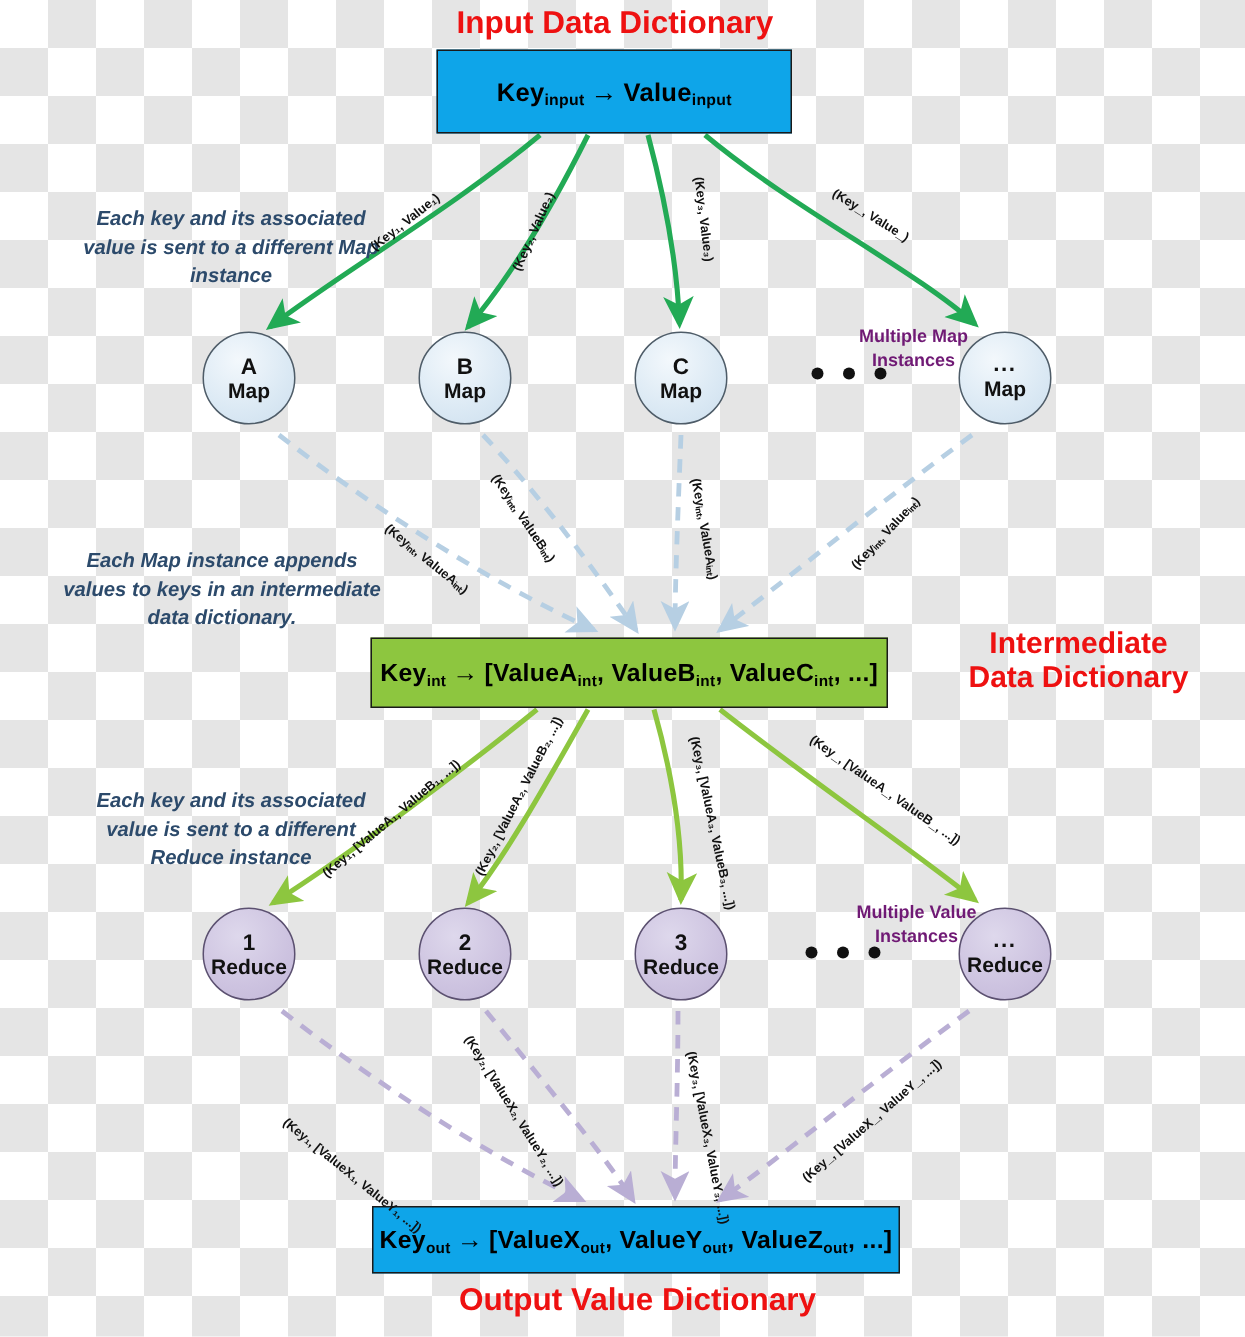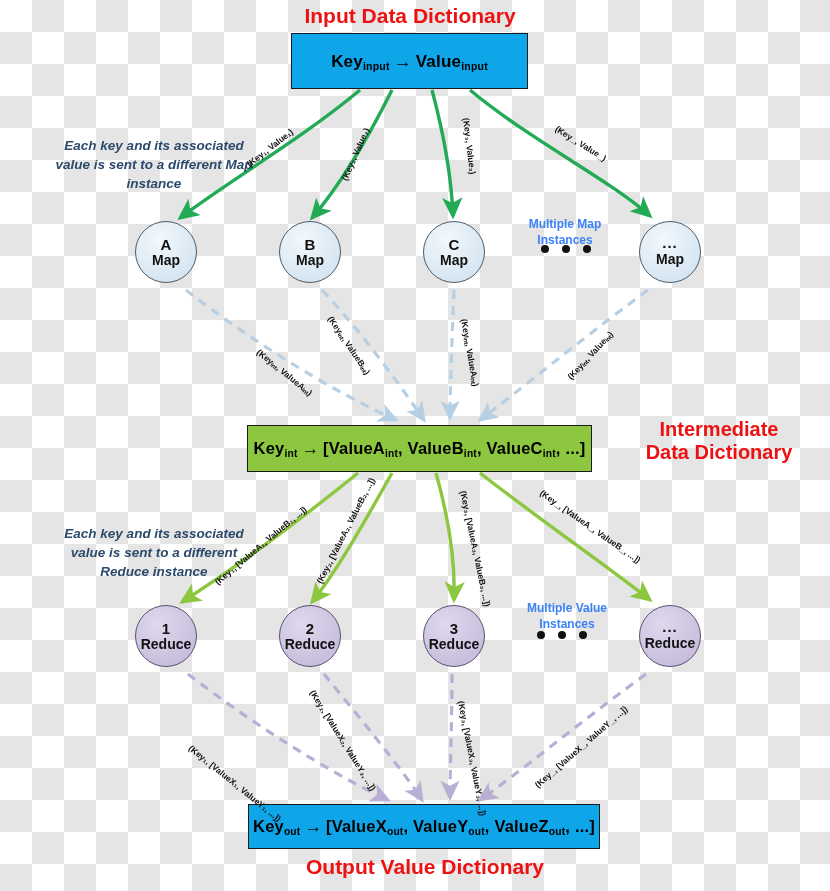--- a/index.html
+++ b/index.html
@@ -28,21 +28,21 @@
   #inter-box{left:247px;top:425px;width:345px;height:47px;background:#8dc63f;font-size:16.5px;}
   #output-box{left:248px;top:804px;width:352px;height:45px;background:#0ea5e9;font-size:16.5px;}
   .dictbox sub{font-size:.62em;font-weight:bold;vertical-align:baseline;position:relative;top:.30em;}
   .arrowglyph{font-size:1.05em;font-weight:bold;padding:0 4px;}
 
   
   .caption{position:absolute;color:#ee1111;font-weight:bold;text-align:center;line-height:1.16;}
   #cap-input{left:255px;top:4px;width:310px;font-size:21px;}
   #cap-inter{left:610px;top:418px;width:218px;font-size:20px;}
   #cap-output{left:250px;top:855px;width:350px;font-size:21px;}
-  .multi-lbl{position:absolute;color:#3b82f6;font-weight:bold;font-size:12px;text-align:center;line-height:1.35;}
+  .multi-lbl{position:absolute;color:#701a75;font-weight:bold;font-size:12px;text-align:center;line-height:1.35;margin-left:44px;}
   #multi-map{left:512px;top:216px;width:106px;}
   #multi-red{left:508px;top:600px;width:118px;}
   .dots{position:absolute;display:flex;gap:13px;}
   .dots i{width:8px;height:8px;border-radius:50%;background:#111;display:block;}
   #dots-map{left:541px;top:245px;}
   #dots-red{left:537px;top:631px;}
 
   
   .note{position:absolute;color:#2c4a6b;font-style:italic;font-weight:bold;
         font-size:13.5px;line-height:1.42;text-align:center;margin-top:28px;}
@@ -140,20 +140,21 @@
 
   <div class="dictbox" id="inter-box">
     <span>Key<sub>int</sub><span class="arrowglyph">→</span>[ValueA<sub>int</sub>, ValueB<sub>int</sub>, ValueC<sub>int</sub>, ...]</span>
   </div>
 
   <div class="dictbox" id="output-box">
     <span>Key<sub>out</sub><span class="arrowglyph">→</span>[ValueX<sub>out</sub>, ValueY<sub>out</sub>, ValueZ<sub>out</sub>, ...]</span>
   </div>
 
   <div class="note" id="note1">Each key and its associated value is sent to a different Map instance</div>
+  <div class="note" id="note2">Each Map instance appends values to keys in an intermediate data dictionary.</div>
   <div class="note" id="note4">Each key and its associated value is sent to a different Reduce instance</div>
 
   <div class="node map-node" style="left:135px;top:221px;">
     <span class="n-top">A</span>
     <span class="n-bot">Map</span>
   </div>
   <div class="node map-node" style="left:279px;top:221px;">
     <span class="n-top">B</span>
     <span class="n-bot">Map</span>
   </div>

